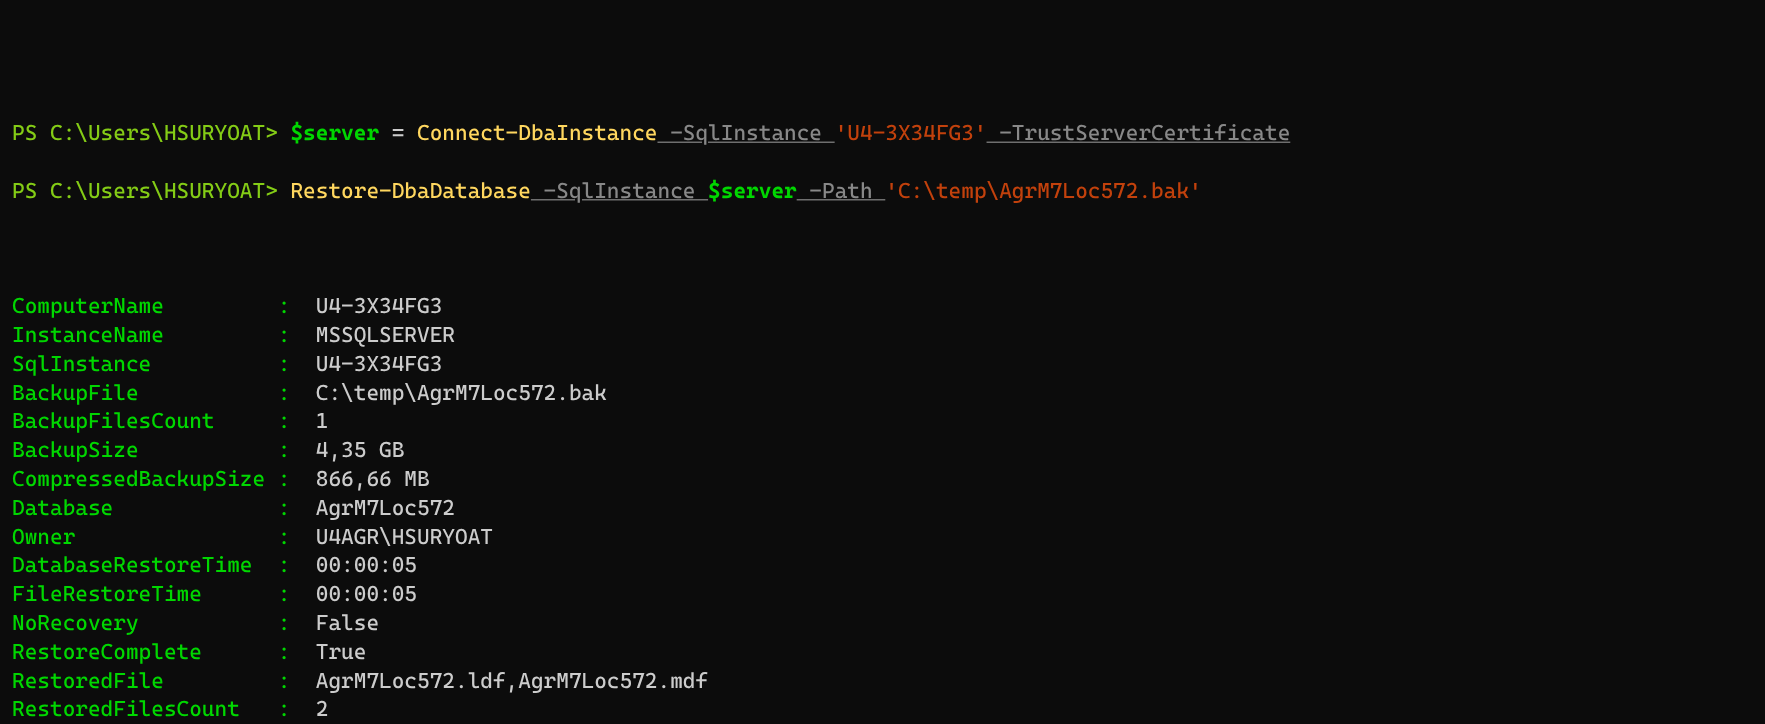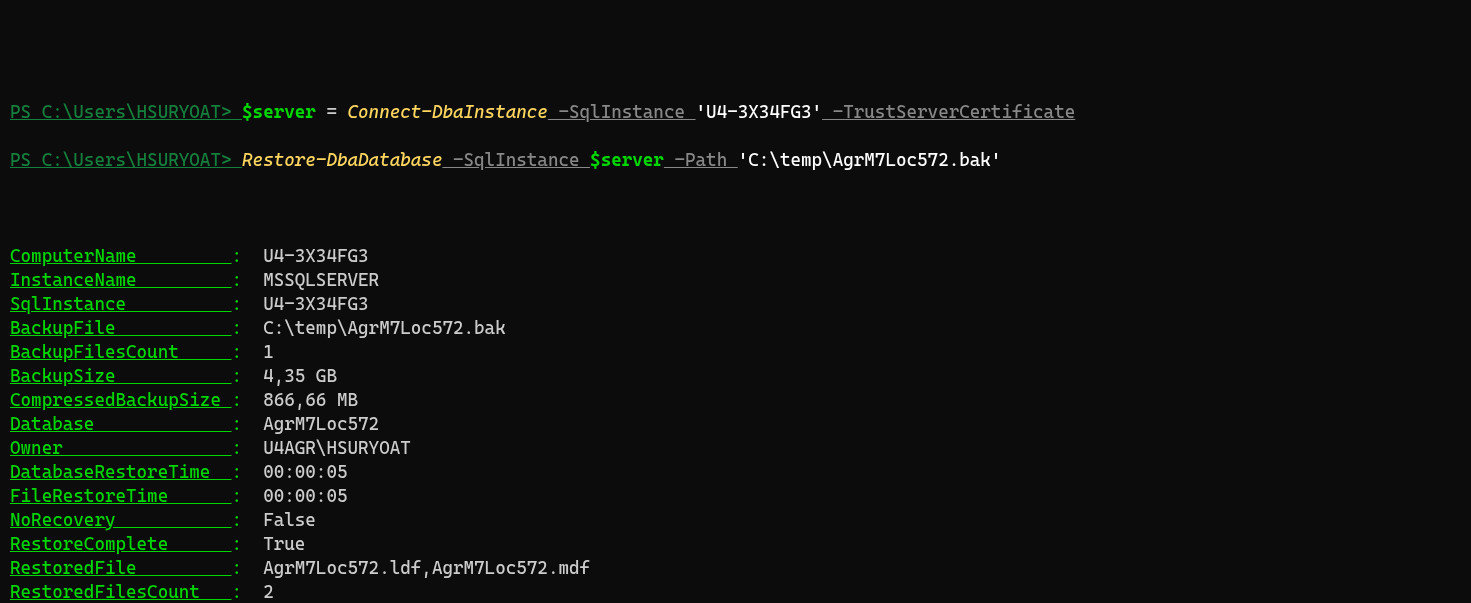--- a/index.html
+++ b/index.html
@@ -6,31 +6,31 @@
     margin: 0;
     padding: 4px 10px;
     background: #0c0c0c;
     font-family: "Cascadia Mono", "Consolas", monospace;
     font-size: 18px;
     line-height: 24px;
     color: #cccccc;
     white-space: pre;
     overflow-x: auto;
   }
-  .prompt { color: #15803d; text-decoration: underline; }
+  .prompt { color: #84cc16; }
   .var    { color: #00d700; font-weight: bold; }
   .assign { color: #cccccc; }
-  .cmd    { color: #ffd75f; font-style: italic; }
+  .cmd    { color: #ffd75f; }
   .param  { color: #888888; text-decoration: underline; }
-  .str    { color: #ffffff; }
+  .str    { color: #c2410c; }
   .key    { color: #00d700; }
   .colon  { color: #00d700; }
   .val    { color: #cccccc; }
   .row { display: block; }
-  .kcell { display: inline-block; min-width: 21ch; vertical-align: top; text-decoration: underline; }
+  .kcell { display: inline-block; min-width: 21ch; vertical-align: top; }
   .ccell { display: inline-block; min-width: 3ch; vertical-align: top; }
   .vcell { display: inline-block; vertical-align: top; white-space: pre-wrap; max-width: 90ch; }
 </style>
 </head>
 <body>
 
 
 
 <span class="row"><span class="prompt">PS C:\Users\HSURYOAT&gt; </span><span class="var">$server</span><span class="assign"> = </span><span class="cmd">Connect-DbaInstance</span><span class="param"> -SqlInstance </span><span class="str">'U4-3X34FG3'</span><span class="param"> -TrustServerCertificate</span></span>
 <span class="row"><span class="prompt">PS C:\Users\HSURYOAT&gt; </span><span class="cmd">Restore-DbaDatabase</span><span class="param"> -SqlInstance </span><span class="var">$server</span><span class="param"> -Path </span><span class="str">'C:\temp\AgrM7Loc572.bak'</span></span>

